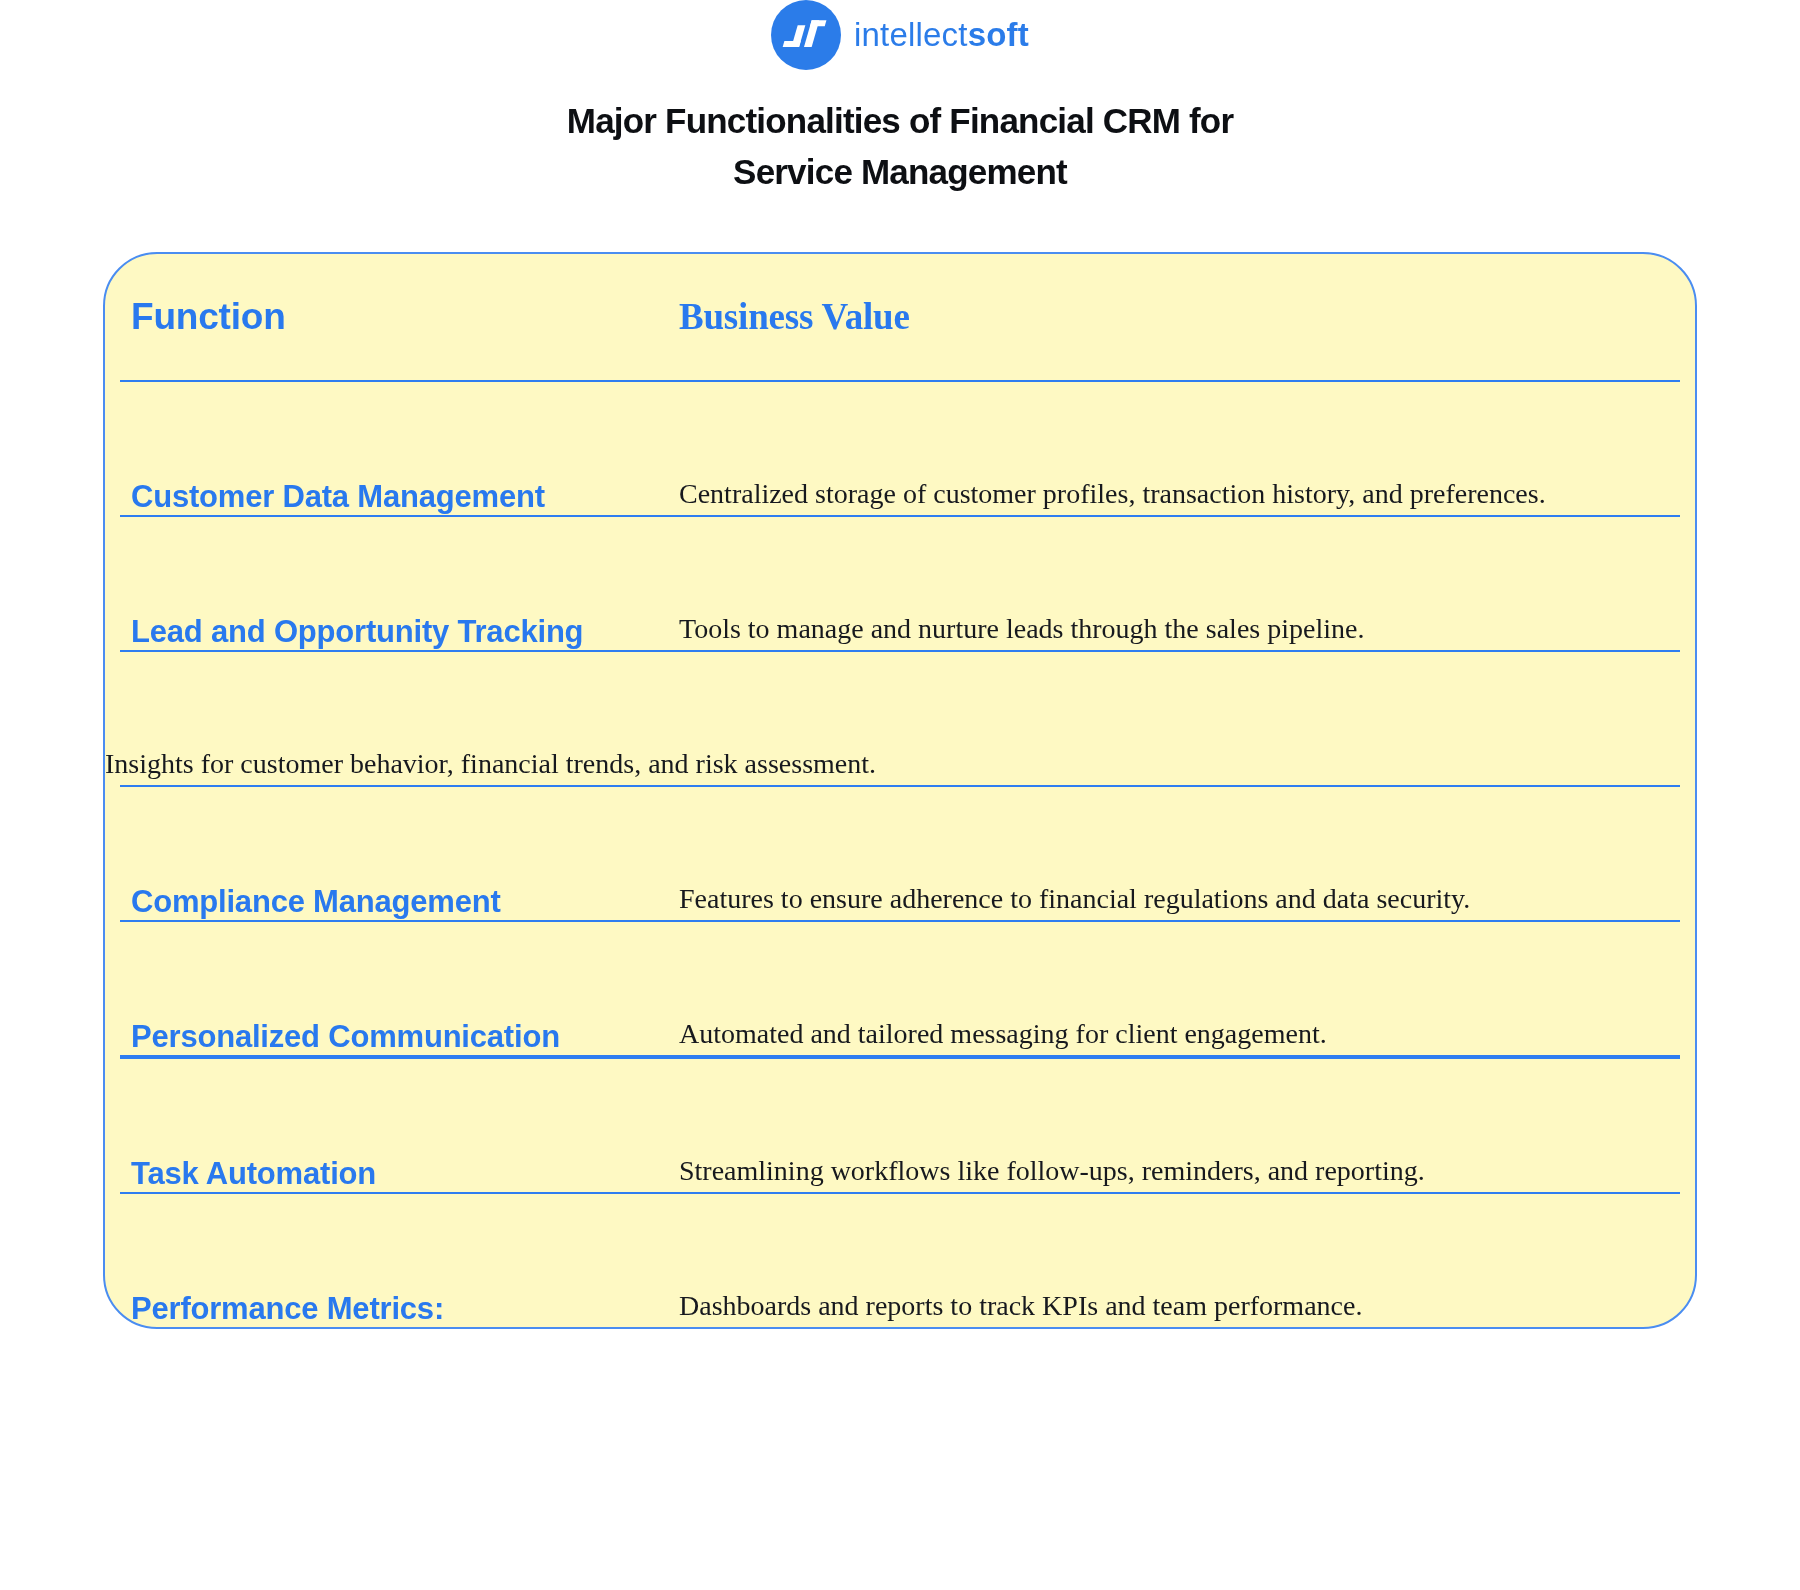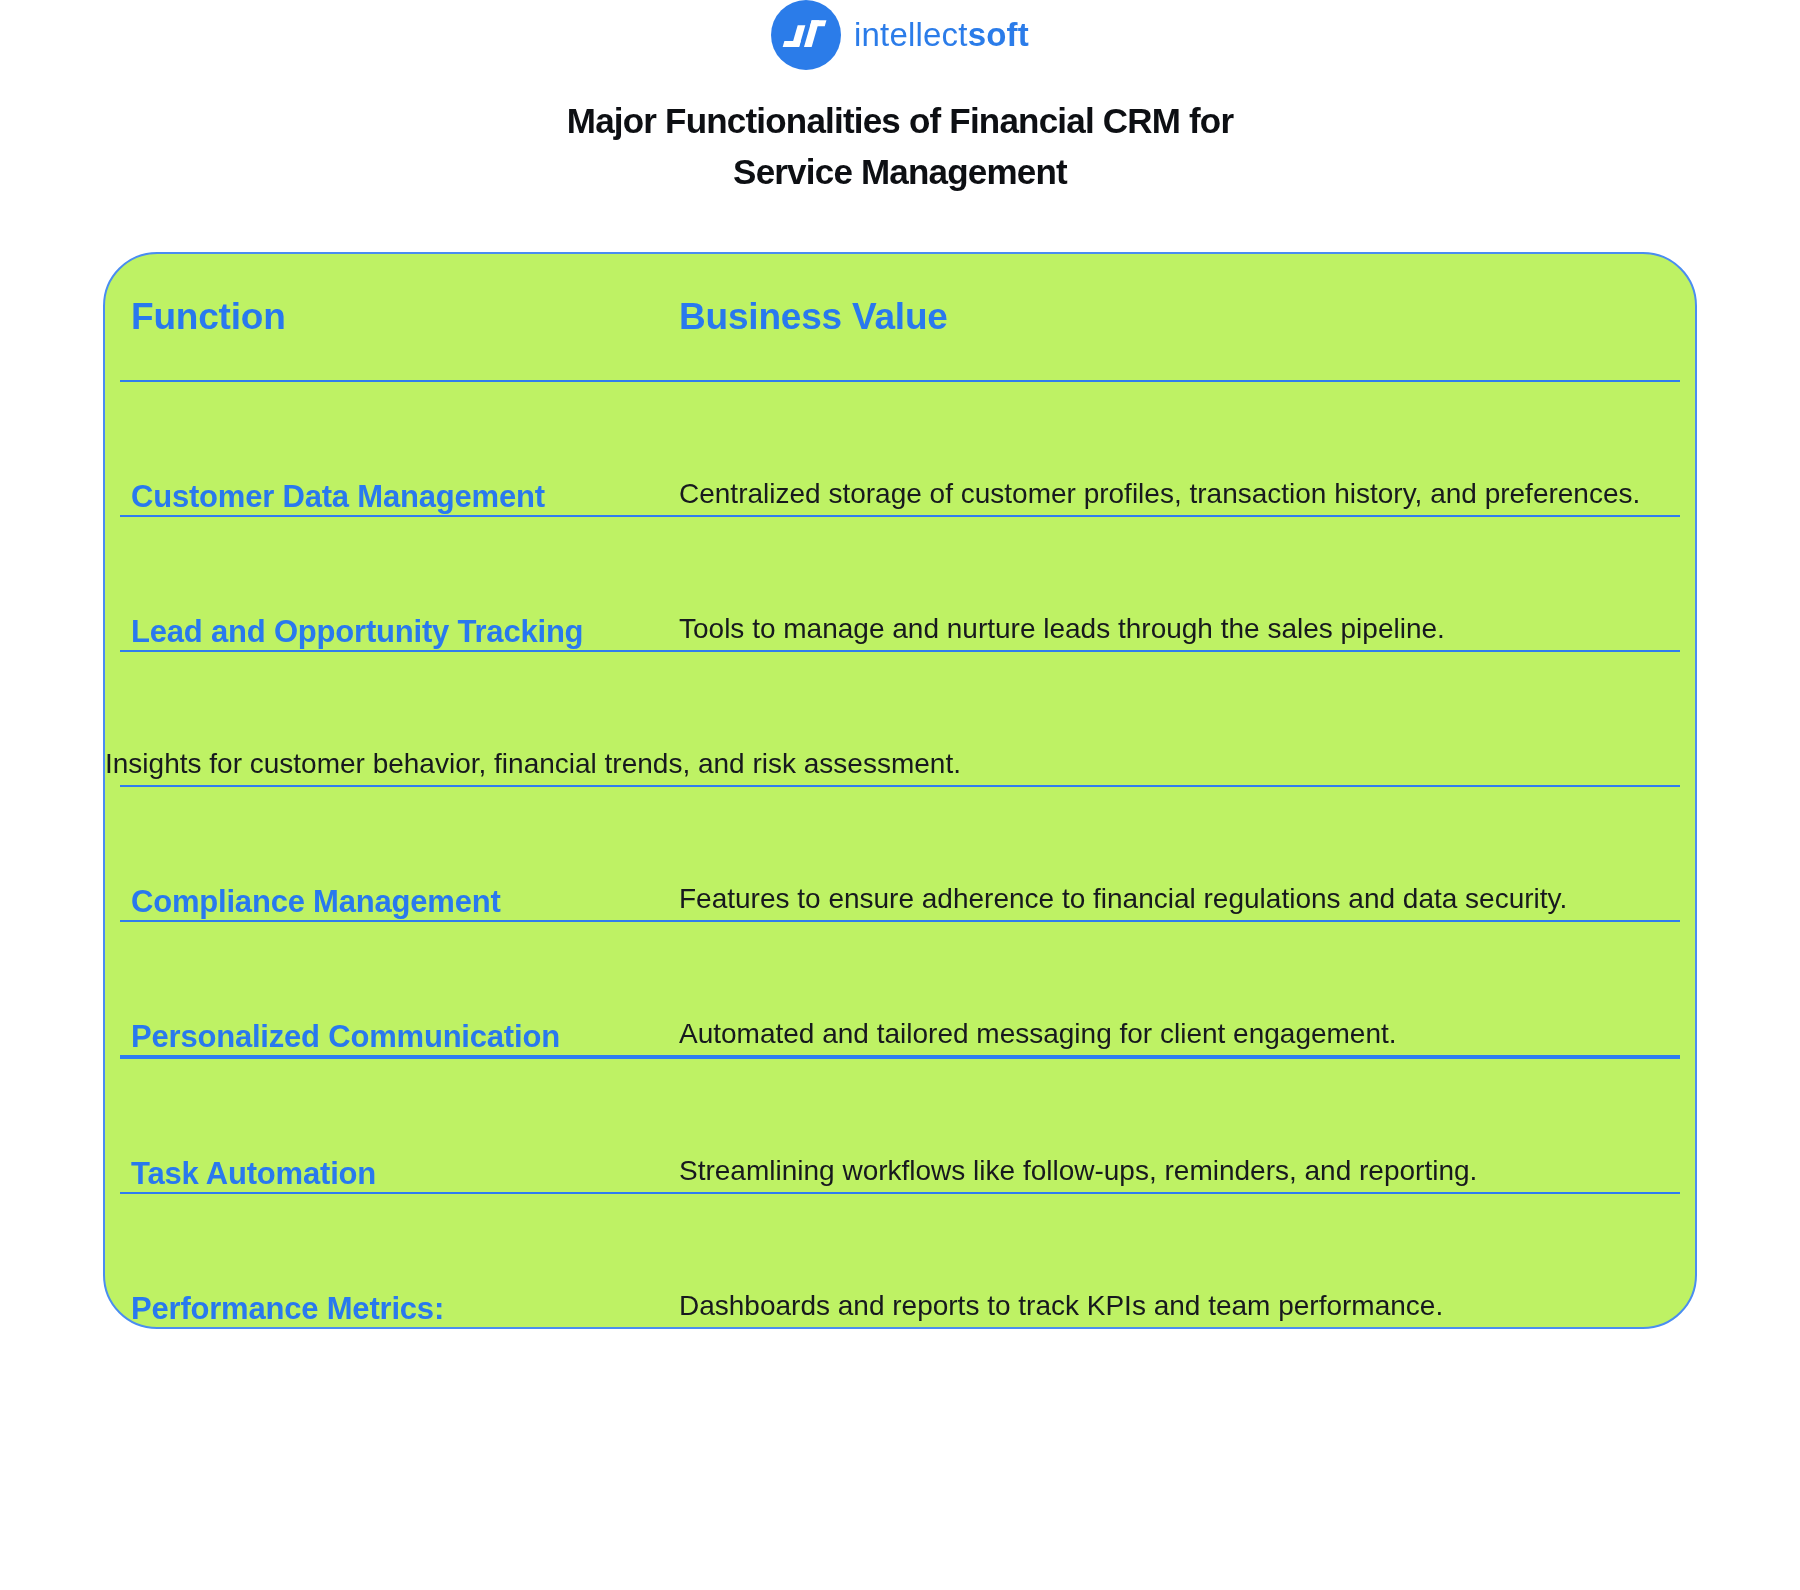--- a/index.html
+++ b/index.html
@@ -32,36 +32,37 @@
     line-height: 1.45;
     font-weight: 700;
     color: #0D0F13;
     letter-spacing: -0.8px;
   }
   .card {
     width: 1594px;
     margin: 54px auto 60px;
     border: 2px solid #4A8DF1;
     border-radius: 54px;
-    background: #bef264;
+    background: #fef9c3;
   }
   .thead {
     display: flex;
     align-items: center;
     height: 126px;
   }
   .cell-fn {
     width: 574px;
     flex-shrink: 0;
     padding-left: 26px;
     padding-right: 20px;
   }
   .cell-val {
     flex: 1;
     padding-right: 40px;
+    font-family: Liberation Serif, serif;
   }
   .thead .cell-fn, .thead .cell-val {
     font-size: 37px;
     font-weight: 700;
     color: #2979EE;
     letter-spacing: -0.2px;
   }
   .divider {
     height: 2px;
     background: #2E7DF0;

